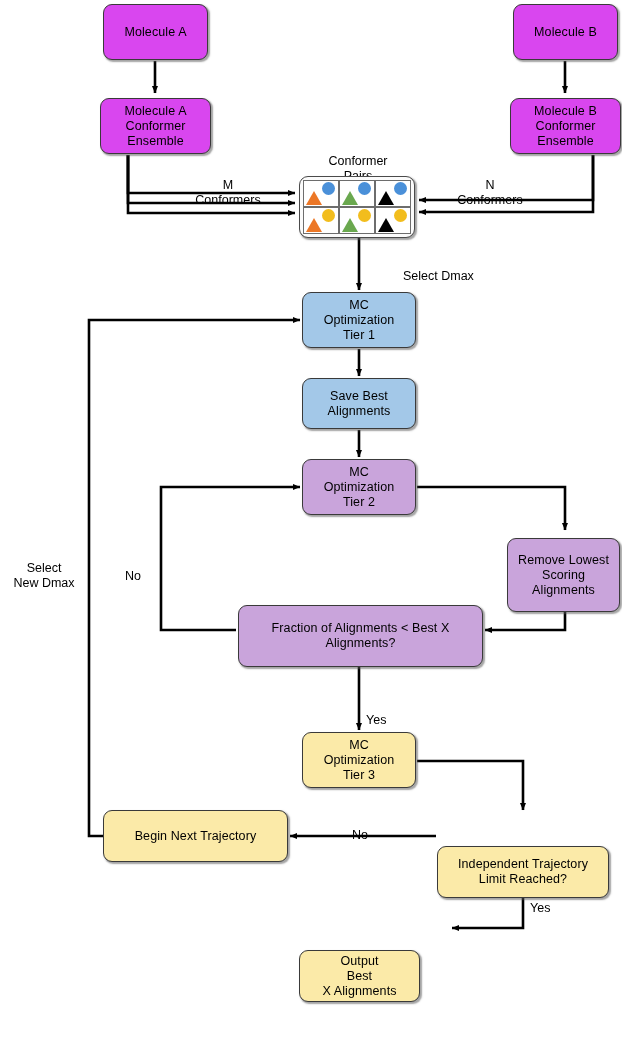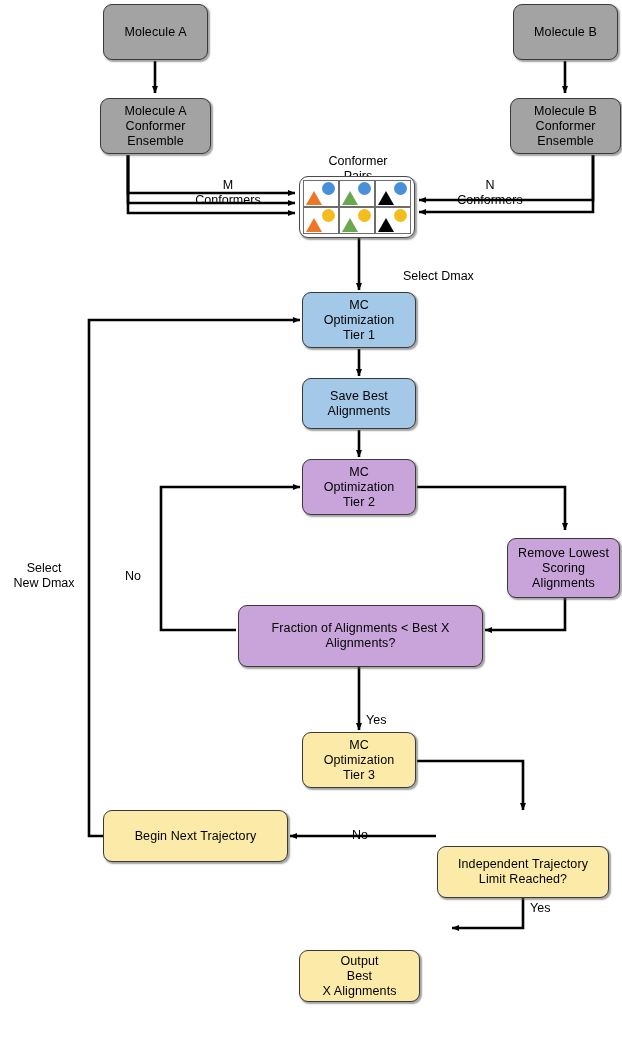--- a/index.html
+++ b/index.html
@@ -32,21 +32,21 @@
     justify-content: center;
     text-align: center;
     font-size: 12.5px;
     line-height: 15px;
     color: #000000;
     letter-spacing: 0.1px;
     box-shadow: 1.5px 1.5px 1.5px rgba(90,90,90,0.55);
     white-space: pre-line;
     padding: 2px 4px;
   }
-  .grey  { background: #a3a3a3; }
+  .grey  { background: #d946ef; }
   .blue  { background: #a3c8e8; }
   .purple{ background: #c9a4db; }
   .yellow{ background: #fbeaa8; }
   .plain-label {
     position: absolute;
     font-size: 12.5px;
     line-height: 15px;
     color: #000000;
     text-align: center;
     white-space: pre-line;
@@ -207,21 +207,21 @@
     <span>Save Best
 Alignments</span>
   </div>
 
   <div class="node purple" style="left:302px; top:459px; width:114px; height:56px;">
     <span>MC
 Optimization
 Tier 2</span>
   </div>
 
-  <div class="node purple" style="left:507px; top:538px; width:113px; height:60px;">
+  <div class="node purple" style="left:507px; top:538px; width:113px; height:74px;">
     <span>Remove Lowest
 Scoring
 Alignments</span>
   </div>
 
   <div class="node purple" style="left:238px; top:605px; width:245px; height:62px;">
     <span>Fraction of Alignments &lt; Best X
 Alignments?</span>
   </div>
 

